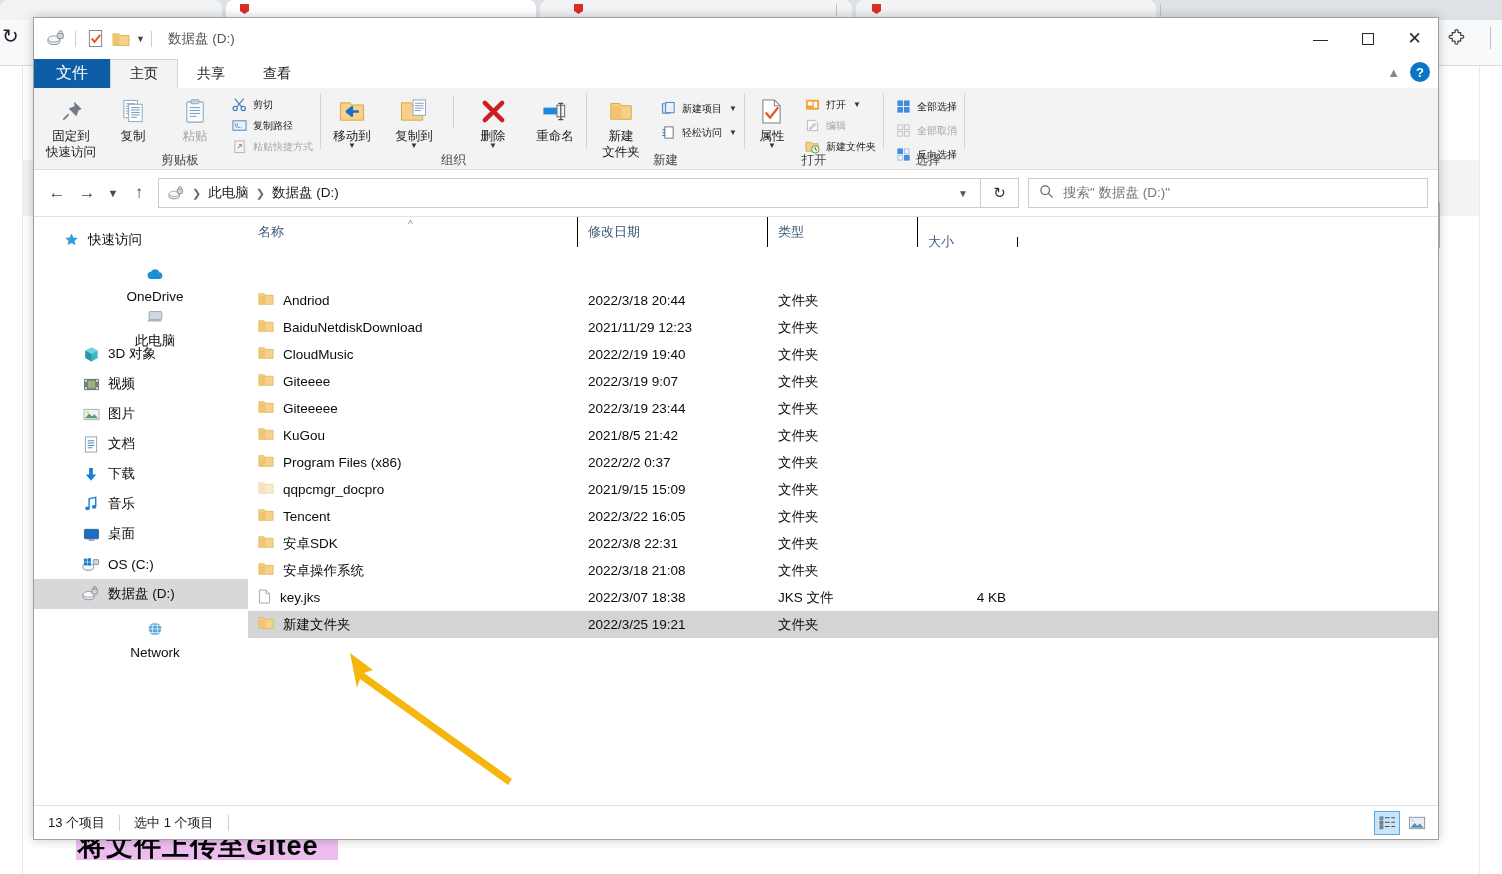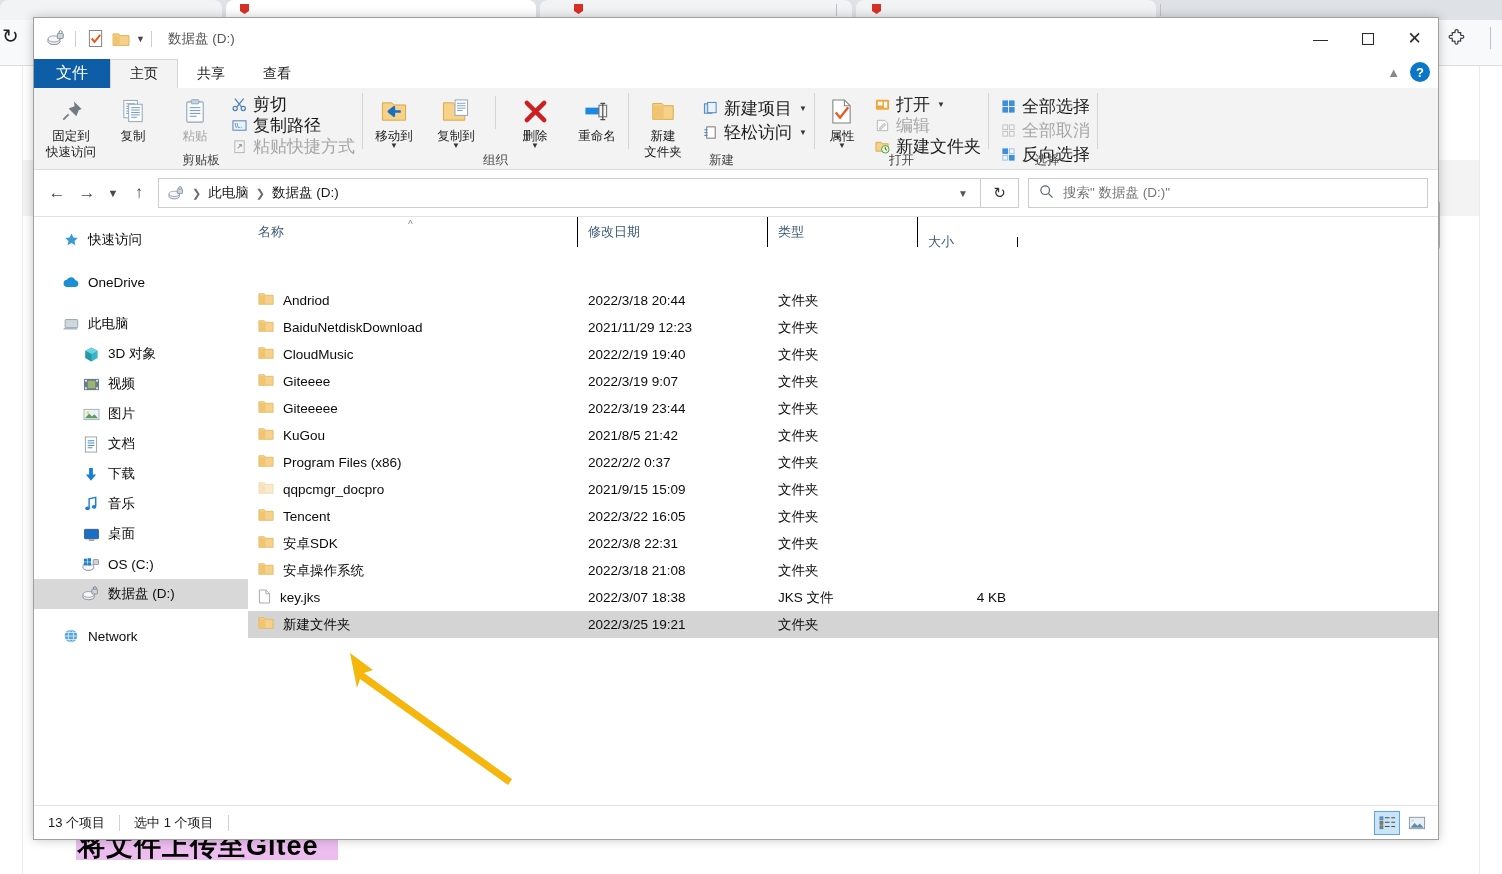--- a/index.html
+++ b/index.html
@@ -124,21 +124,21 @@
     width: 62px; display: flex; flex-direction: column; align-items: center;
     padding: 4px 2px 0; text-align: center;
   }
   .bigbtn .bi { height: 32px; display: flex; align-items: center; justify-content: center; }
   .bigbtn .bl { font-size: 12.5px; color: #1a1a1a; line-height: 14px; margin-top: 2px; }
   .bigbtn.dis .bl { color: #a6a6a6; }
   .bigbtn .dd { font-size: 8px; color: #333; line-height: 6px; }
 
   .smallcol { display: flex; flex-direction: column; padding: 4px 4px 0 2px; gap: 2px; }
   .smallbtn { display: flex; align-items: center; gap: 5px; height: 19px; padding: 0 3px; }
-  .smallbtn .sl { font-size: 17px; color: #1a1a1a; white-space: nowrap; text-align: center; }
+  .smallbtn .sl { font-size: 10px; color: #1a1a1a; white-space: nowrap; text-align: center; }
   .smallbtn.dis .sl { color: #a6a6a6; }
   .smallbtn .scar { font-size: 8px; color: #333; margin-left: 2px; }
   .sico { width: 17px; height: 17px; display: flex; align-items: center; justify-content: center; }
 
   
   .addrrow {
     flex: 0 0 46px; display: flex; align-items: center; padding: 0 10px 0 8px; gap: 0;
     background: #ffffff;
   }
   .navbtn {
@@ -170,21 +170,21 @@
   .nav {
     width: 214px; flex: 0 0 214px; background: #ffffff; padding-top: 8px;
     overflow: hidden; font-size: 13.5px;
   }
   .nav-item {
     height: 30px; display: flex; align-items: center; gap: 8px; padding-left: 28px;
     color: #0b0b0b; white-space: nowrap;
   }
   .nav-item.indent { padding-left: 48px; }
   .nav-item.sel { background: #d8d8d8; }
-  .nav-item.gap { margin-top: 12px; }
+  .nav-item.gap { margin-top: 12px; flex-direction: column; }
   .nav-ico { width: 18px; height: 18px; display: flex; align-items: center; justify-content: center; }
 
   .filepane { flex: 1; display: flex; flex-direction: column; min-width: 0; background: #ffffff; }
   .colhdr { height: 30px; display: flex; align-items: stretch; position: relative; }
   .col {
     display: flex; align-items: center; font-size: 13px; color: #3c5a78;
     border-right: 1px solid #000000; padding-left: 10px; position: relative;
   }
   .col.name { width: 330px; }
   .col.date { width: 190px; }

